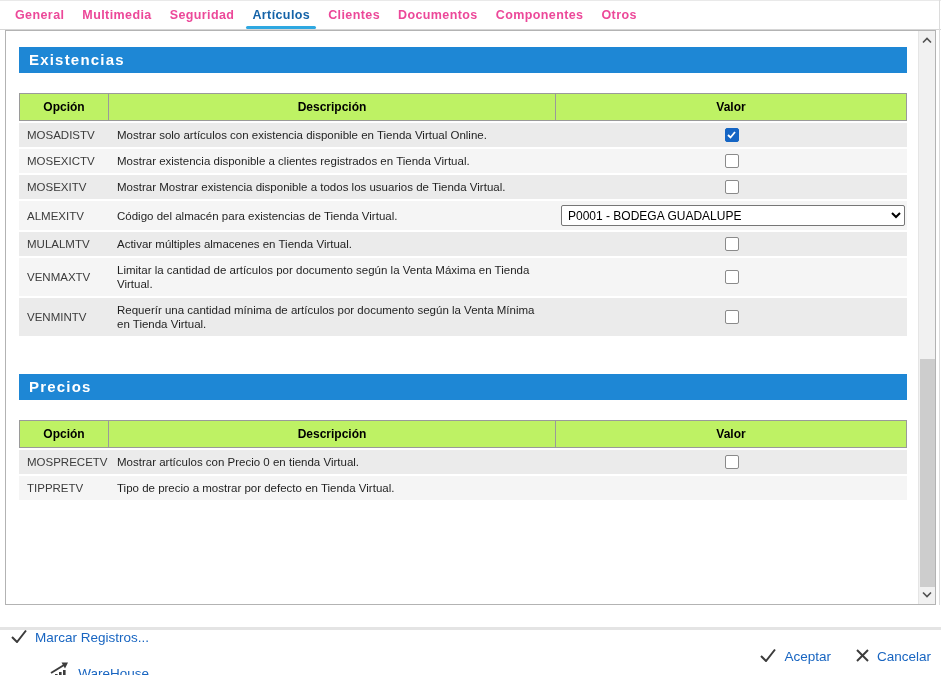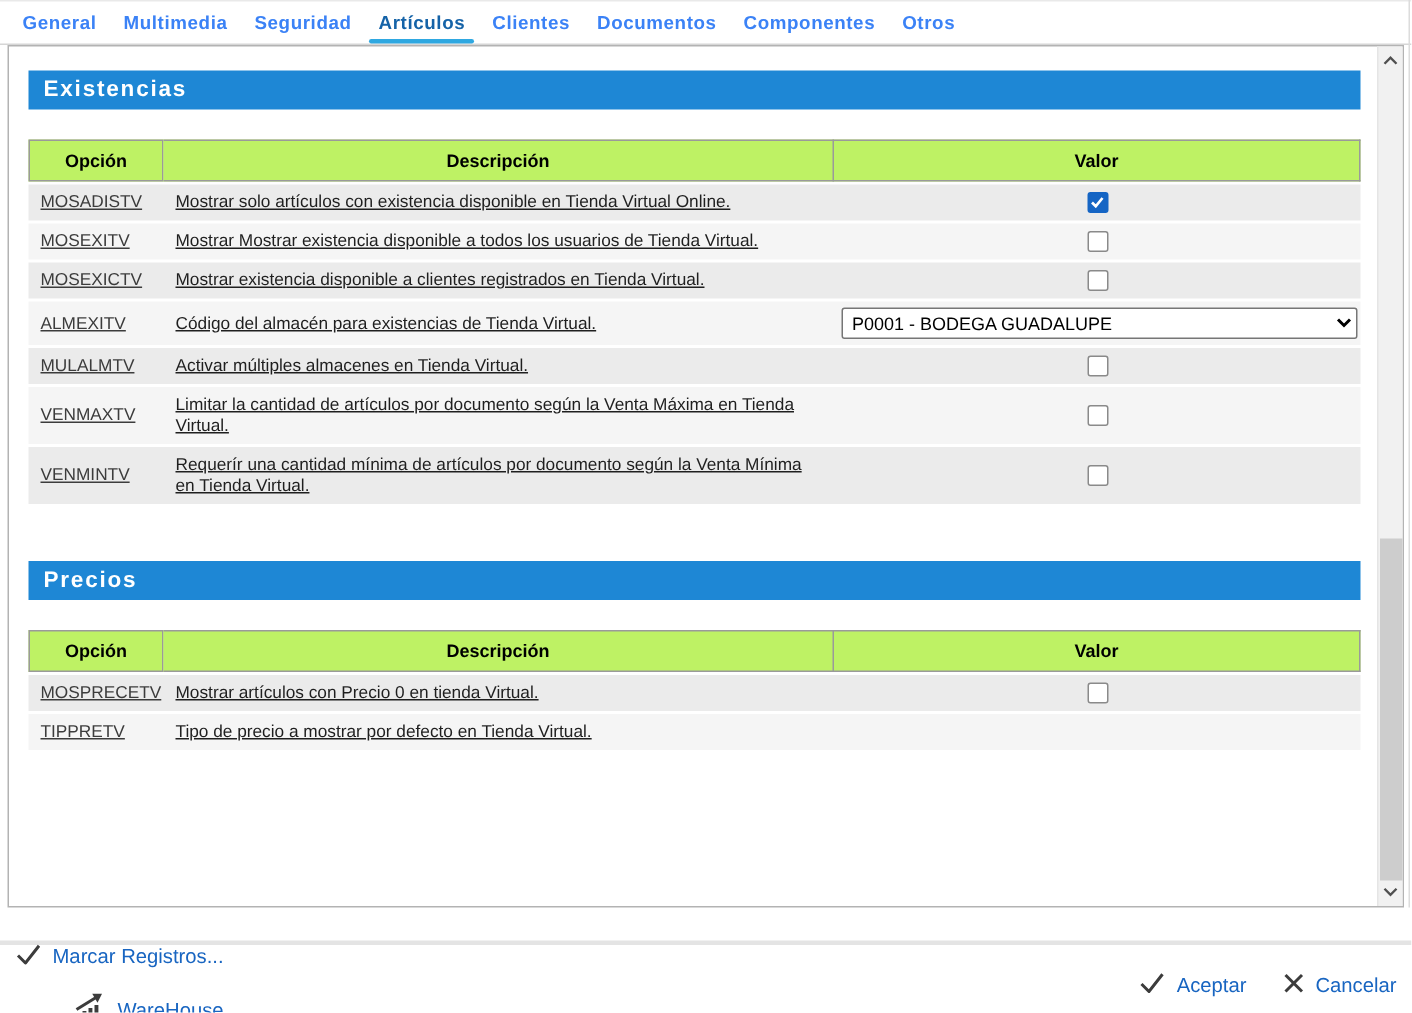--- a/index.html
+++ b/index.html
@@ -3,21 +3,21 @@
 <meta charset="utf-8">
 <style>
   * { margin:0; padding:0; box-sizing:border-box; }
   html,body { width:941px; height:675px; background:#fff; font-family:"Liberation Sans", sans-serif; overflow:hidden; }
   .page { position:relative; width:941px; height:675px; background:#fff; }
 
   
   .tabs { display:flex; align-items:stretch; height:30px; padding-left:6px;
           border-top:1px solid #e9e9e9; border-bottom:1px solid #d6d6d6; background:#fff; }
   .tab { position:relative; display:flex; align-items:center; padding:0 9px;
-         font-size:12.5px; font-weight:bold; letter-spacing:0.4px; color:#3b82f6; cursor:pointer; }
+         font-size:12.5px; font-weight:bold; letter-spacing:0.4px; color:#ec4899; cursor:pointer; }
   .tab.active { color:#1563a8; }
   .tab.active::after { content:""; position:absolute; left:3px; right:3px; bottom:0;
                        height:3px; background:#2fa8e1; border-radius:2px; }
 
   
   .panel { position:absolute; top:30px; left:5px; width:931px; height:575px;
            border:1px solid #b3b3b3; background:#fff; }
   .panel-content { position:absolute; top:0; left:0; right:17px; bottom:0;
                    padding:16px 11px 0 13px; overflow:hidden; }
 
@@ -30,21 +30,21 @@
   .th { border:1px solid #9a9a9a; background:#bef264; font-weight:bold; font-size:12px;
         color:#000; text-align:center; padding:6px 4px; }
   .th + .th { border-left:none; }
   .w-opt { width:90px; flex:none; }
   .w-desc { width:447px; flex:none; }
   .w-val { flex:1; }
 
   .tbody .trow { display:flex; align-items:center; margin-top:2px; min-height:24px; }
   .tbody .trow:nth-of-type(odd)  { background:#ebebeb; }
   .tbody .trow:nth-of-type(even) { background:#f5f5f5; }
-  .td { padding:5px 8px;text-decoration:underline; }
+  .td { padding:5px 8px; }
   .c-opt { color:#3c3c3c; }
   .c-desc { line-height:14px; color:#1f1f1f; }
   .c-val { display:flex; align-items:center; justify-content:center; padding:4px 2px; }
   .c-val.left { justify-content:flex-start; padding-left:5px; }
 
   .checkbox { width:14px; height:14px; border:1px solid #8a8a8a; border-radius:2px;
               background:#fff; display:flex; align-items:center; justify-content:center; cursor:pointer; }
   .checkbox svg { display:none; }
   .checkbox.checked { background:#1565c4; border-color:#1565c4; }
   .checkbox.checked svg { display:block; }
@@ -108,29 +108,29 @@
             <div class="td c-desc w-desc">Mostrar solo artículos con existencia disponible en Tienda Virtual Online.</div>
             <div class="c-val w-val">
               <span class="checkbox checked">
                   <svg width="9" height="8" viewBox="0 0 9 8">
                     <polyline points="1,4 3.5,6.5 8,1" fill="none" stroke="#fff" stroke-width="1.8"></polyline>
                   </svg>
                 </span>
             </div>
           </div>
           <div class="trow">
+            <div class="td c-opt w-opt">MOSEXICTV</div>
+            <div class="td c-desc w-desc">Mostrar existencia disponible a clientes registrados en Tienda Virtual.</div>
+            <div class="c-val w-val">
+              <span class="checkbox"></span>
+            </div>
+          </div>
+          <div class="trow">
             <div class="td c-opt w-opt">MOSEXITV</div>
             <div class="td c-desc w-desc">Mostrar Mostrar existencia disponible a todos los usuarios de Tienda Virtual.</div>
-            <div class="c-val w-val">
-              <span class="checkbox"></span>
-            </div>
-          </div>
-          <div class="trow">
-            <div class="td c-opt w-opt">MOSEXICTV</div>
-            <div class="td c-desc w-desc">Mostrar existencia disponible a clientes registrados en Tienda Virtual.</div>
             <div class="c-val w-val">
               <span class="checkbox"></span>
             </div>
           </div>
           <div class="trow">
             <div class="td c-opt w-opt">ALMEXITV</div>
             <div class="td c-desc w-desc">Código del almacén para existencias de Tienda Virtual.</div>
             <div class="c-val w-val left">
               <select class="sel wide"><option>P0001 - BODEGA GUADALUPE</option></select>
             </div>

